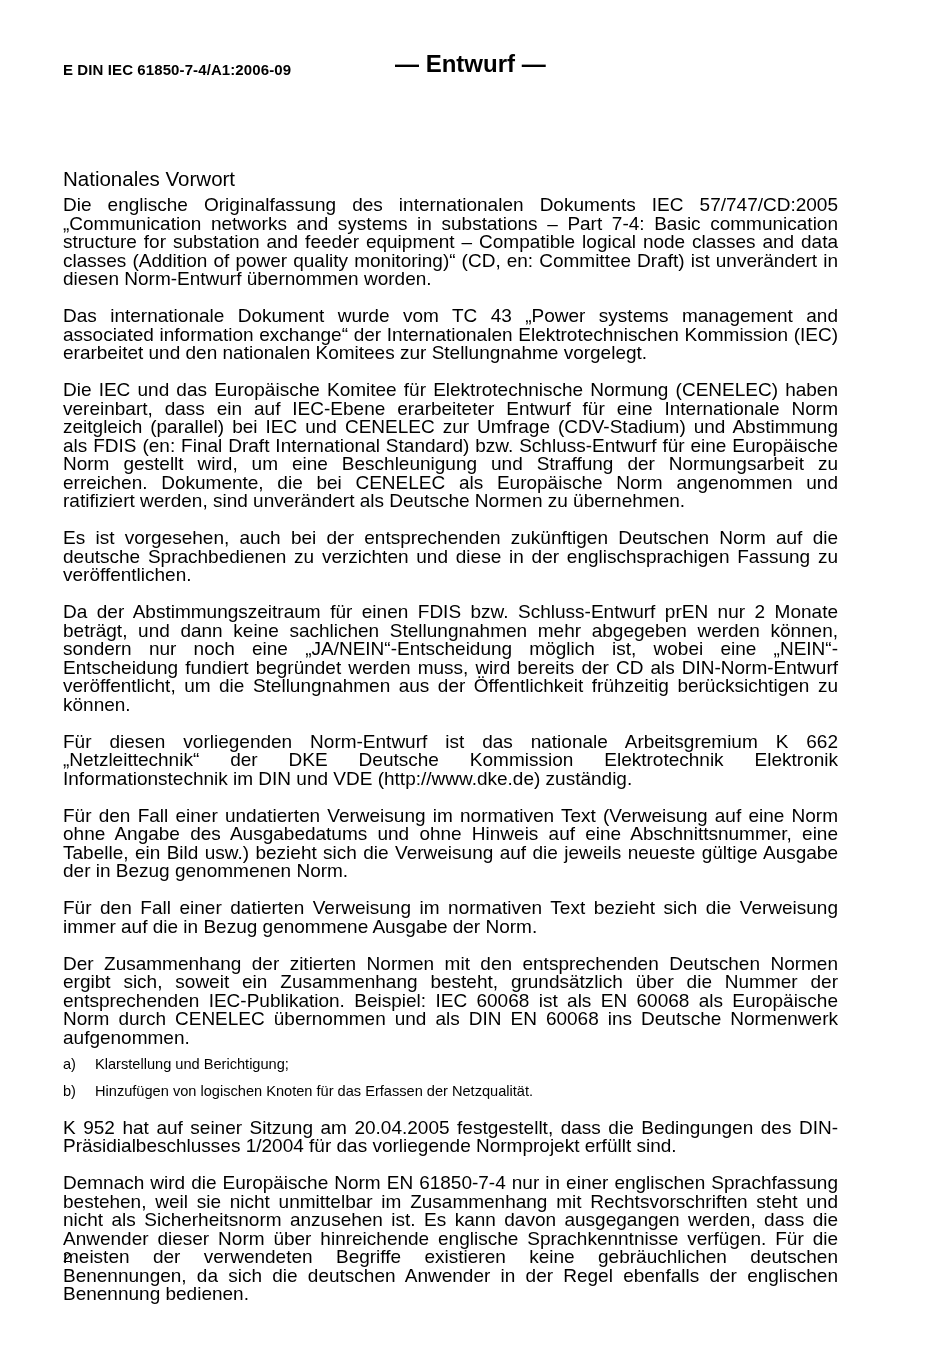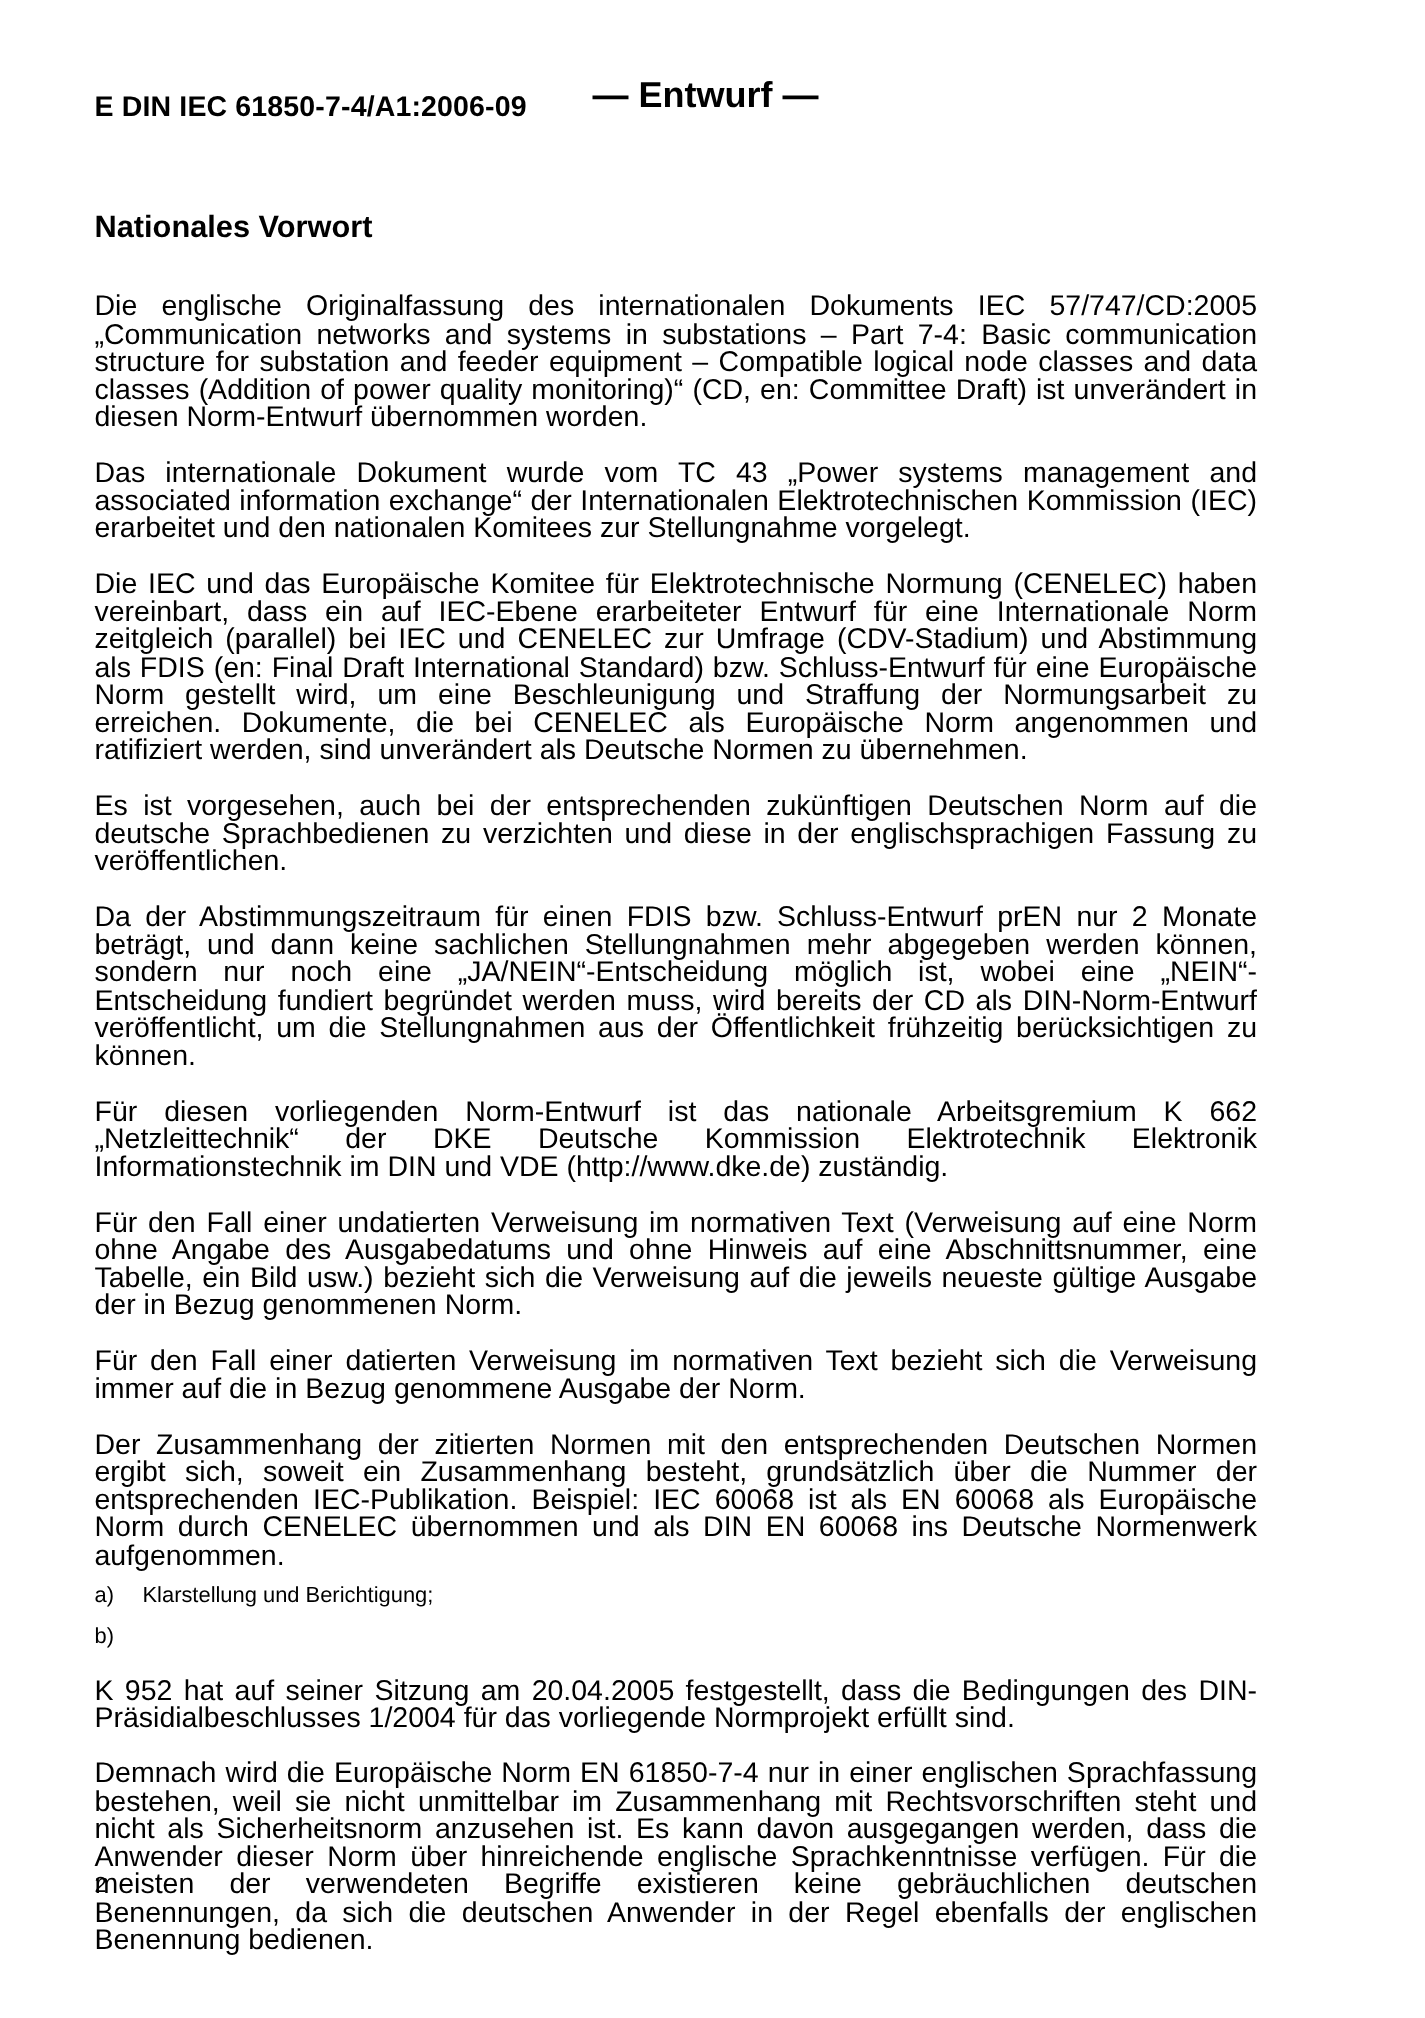--- a/index.html
+++ b/index.html
@@ -1,20 +1,20 @@
 <!DOCTYPE html>
 <html><head>
 <meta charset="utf-8">
 <style>
   html, body { margin: 0; padding: 0; background: #ffffff; }
   body { width: 950px; height: 1345px; position: relative; overflow: hidden;
          font-family: "Liberation Sans", sans-serif; color: #000; }
-  .header-id { position: absolute; left: 63px; top: 61px; font-size: 19px; font-weight: bold; letter-spacing: 0.1px; }
+  .header-id { position: absolute; left: 63px; top: 61px; font-size: 15px; font-weight: bold; letter-spacing: 0.1px; }
   .header-draft { position: absolute; left: 395px; top: 50px; font-size: 24px; font-weight: bold; }
-  .title { position: absolute; left: 63px; top: 140px; font-size: 20.5px; font-weight: bold; margin: 0; text-align: right; }
+  .title { position: absolute; left: 63px; top: 167px; font-size: 20.5px; font-weight: normal; margin: 0; text-align: right; }
   .content { position: absolute; left: 63px; top: 196px; width: 775px; }
   .content p { margin: 0; font-size: 19px; line-height: 18.5px; text-align: justify; hyphens: manual; }
   .gap { margin-top: 18.5px !important; }
   .gap-s { margin-top: 9px !important; }
   .small { font-size: 13px !important; }
   .list-item { display: flex; font-size: 14.6px; line-height: 18.5px; margin-top: 8px; }
   .list-item .marker { width: 32px; flex: none; }
   .page-number { position: absolute; left: 63px; top: 1249px; font-size: 14.6px; }
 </style>
 </head>
@@ -35,19 +35,20 @@
   <p class="gap">Für den Fall einer undatierten Verweisung im normativen Text (Verweisung auf eine Norm ohne Angabe des Ausgabedatums und ohne Hinweis auf eine Abschnittsnummer, eine Tabelle, ein Bild usw.) bezieht sich die Verweisung auf die jeweils neueste gültige Ausgabe der in Bezug genommenen Norm.</p>
   <p class="gap">Für den Fall einer datierten Verweisung im normativen Text bezieht sich die Verweisung immer auf die in Bezug genommene Ausgabe der Norm.</p>
   <p class="gap">Der Zusammenhang der zitierten Normen mit den entsprechenden Deutschen Normen ergibt sich, soweit ein Zusammenhang besteht, grundsätzlich über die Nummer der entsprechenden IEC-Publikation. Beispiel: IEC 60068 ist als EN 60068 als Europäische Norm durch CENELEC übernommen und als DIN EN 60068 ins Deutsche Normenwerk aufgenommen.</p>
 
   <div class="list-item">
     <span class="marker">a)</span>
     <span>Klarstellung und Berichtigung;</span>
   </div>
   <div class="list-item">
     <span class="marker">b)</span>
+    <span>Hinzufügen von logischen Knoten für das Erfassen der Netzqualität.</span>
   </div>
 
   <p class="gap">K 952 hat auf seiner Sitzung am 20.04.2005 festgestellt, dass die Bedingungen des DIN-Präsidialbeschlus­ses 1/2004 für das vorliegende Normprojekt erfüllt sind.</p>
   <p class="gap">Demnach wird die Europäische Norm EN 61850-7-4 nur in einer englischen Sprachfassung bestehen, weil sie nicht unmittelbar im Zusammenhang mit Rechtsvorschriften steht und nicht als Sicherheitsnorm anzusehen ist. Es kann davon ausgegangen werden, dass die Anwender dieser Norm über hinreichende englische Sprachkenntnisse verfügen. Für die meisten der verwendeten Begriffe existieren keine gebräuchlichen deutschen Benennungen, da sich die deutschen Anwender in der Regel ebenfalls der englischen Benennung bedienen.</p>
 </div>
 
 <div class="page-number">2</div>
 
 </body></html>

